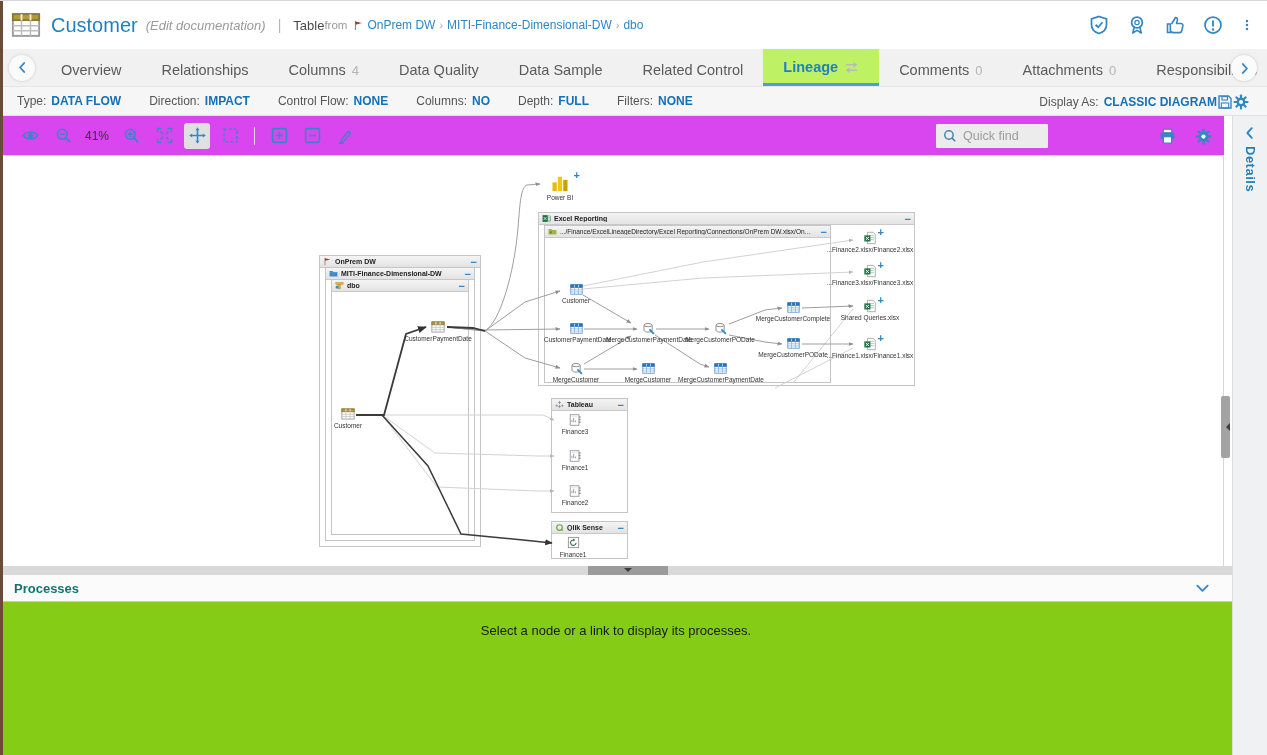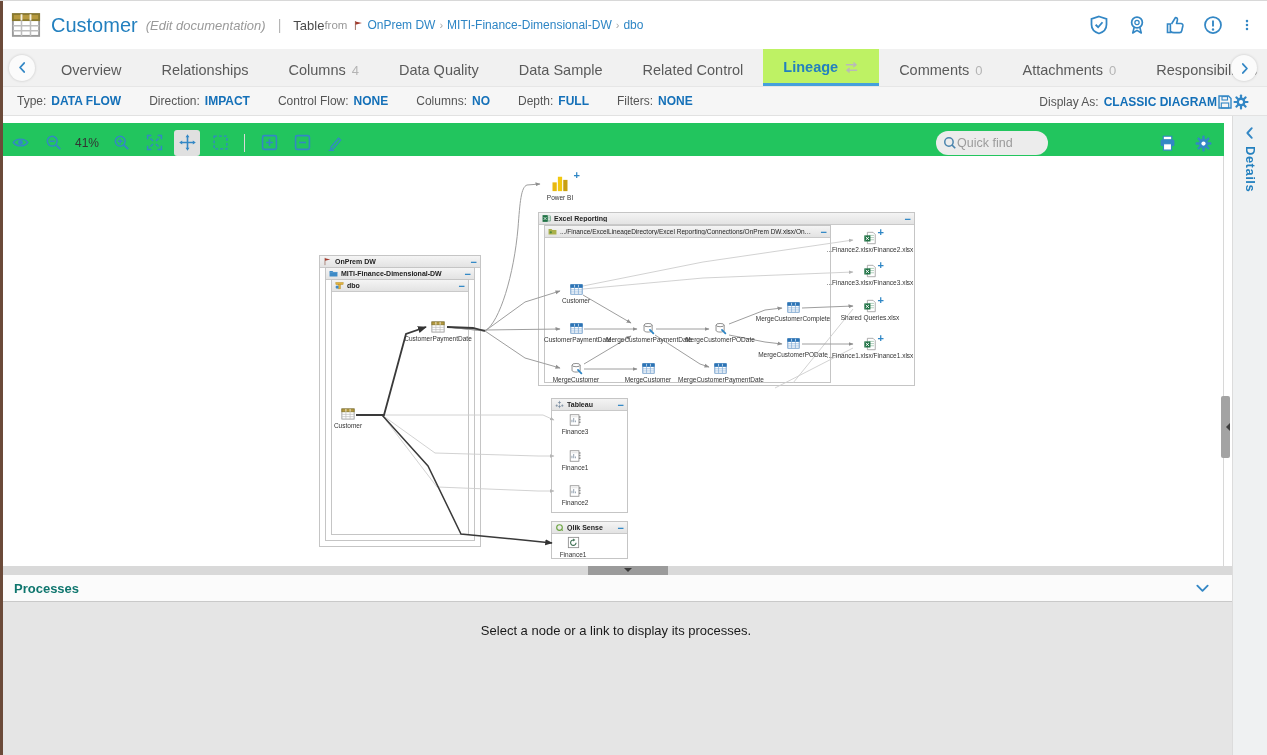--- a/index.html
+++ b/index.html
@@ -31,27 +31,27 @@
   .tabnav-right { position:absolute; right:4px; top:54px; z-index:5; }
 
   
   .filterbar { position:absolute; left:3px; top:86px; right:0; height:29px; background:#f6f6f6; border-bottom:1px solid #e2e2e2; display:flex; align-items:center; padding-left:14px; gap:28px; font-size:12px; }
   .flt span.lbl { color:#555; margin-right:5px; }
   .flt span.val { color:#1470b8; font-weight:bold; }
   .filter-right { position:absolute; right:18px; top:0; height:29px; display:flex; align-items:center; }
   .filter-right .sicon { width:16px; height:16px; cursor:pointer; }
 
   
-  .toolbar { position:absolute; left:3px; top:122px; width:1221px; height:40px; background:#22c55e; border-bottom:1px solid #dcdcdc; display:flex; align-items:center; padding-left:4px; gap:7px; }
+  .toolbar { position:absolute; left:3px; top:115px; width:1221px; height:40px; background:#d946ef; border-bottom:1px solid #dcdcdc; display:flex; align-items:center; padding-left:14px; gap:7px; }
   .tbtn { width:26px; height:26px; display:flex; align-items:center; justify-content:center; border-radius:3px; cursor:pointer; flex:none; }
   .tbtn svg { width:17px; height:17px; }
   .tbtn.active { background:#e0e0e0; }
   .tb-zoom { font-size:12px; color:#333; margin:0 2px; }
   .tb-div { width:1px; height:18px; background:#d9d9d9; margin:0 4px; }
-  .quickfind { position:absolute; right:176px; top:8px; width:112px; height:24px; background:#ececec; border-radius:12px; display:flex; align-items:center; padding:0 7px; cursor:text; }
+  .quickfind { position:absolute; right:176px; top:8px; width:112px; height:24px; background:#ececec; border-radius:1px; display:flex; align-items:center; padding:0 7px; gap:6px; cursor:text; }
   .quickfind svg { width:14px; height:14px; flex:none; }
   .quickfind .ph { font-size:12.5px; color:#9b9b9b; }
   .tb-right { position:absolute; right:8px; top:7px; display:flex; gap:10px; }
 
   
   .details-strip { position:absolute; left:1232px; top:115px; width:35px; height:640px; background:#eff1f2; border-left:1px solid #dcdcdc; z-index:40; }
   .details-strip .chev { margin:10px auto 6px; width:14px; height:14px; display:block; cursor:pointer; }
   .details-label { writing-mode:vertical-rl; font-size:13px; font-weight:bold; color:#2380bf; margin:6px auto 0; display:block; text-align:left; letter-spacing:.5px; cursor:pointer; }
 
   
@@ -74,21 +74,21 @@
 
   
   .hsplit { position:absolute; left:0; top:565px; width:1232px; height:9px; background:#d9d9d9; z-index:20; cursor:row-resize; }
   .hthumb { position:absolute; left:588px; top:0; width:80px; height:9px; background:#9b9b9b; }
   .hthumb:before { content:""; position:absolute; left:36px; top:2px; border:4px solid transparent; border-top-color:#3a3a3a; }
 
   
   .proc-h { position:absolute; left:0; top:574px; width:1232px; height:27px; background:#fbfbfb; border-bottom:1px solid #c9c9c9; display:flex; align-items:center; }
   .proc-title { font-size:13px; font-weight:bold; color:#0f766e; margin-left:14px; }
   .proc-chev { margin-left:auto; margin-right:22px; width:15px; height:15px; cursor:pointer; }
-  .proc-b { position:absolute; left:0; top:601px; width:1232px; height:154px; background:#e5e5e5; text-align:center; }
+  .proc-b { position:absolute; left:0; top:601px; width:1232px; height:154px; background:#84cc16; text-align:center; }
   .proc-empty { font-size:13px; color:#1a1a1a; margin-top:21px; display:inline-block; }
 </style>
 </head>
 <body>
 
 <svg width="0" height="0" style="position:absolute">
   <defs>
     <symbol id="sym-table-olive" viewBox="0 0 16 16">
       <rect x="1" y="2.2" width="14" height="11.6" fill="#fff" stroke="#9a9a9a"></rect>
       <rect x="1" y="2.2" width="14" height="3.2" fill="#b6993f" stroke="#8a7a2f"></rect>

